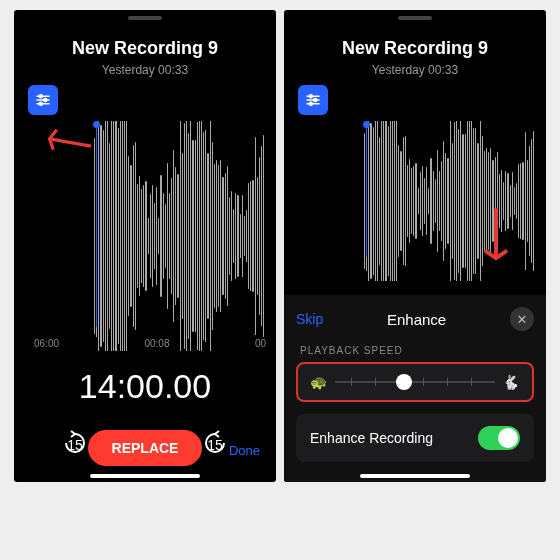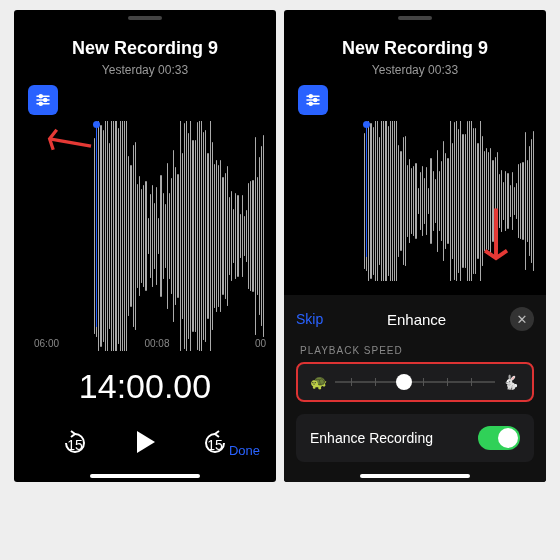--- a/index.html
+++ b/index.html
@@ -324,20 +324,23 @@
     </div>
     <div class="skip">
       <svg viewBox="0 0 28 28">
           <path d="M14 5a9 9 0 1 0 9 9"></path>
           <polyline points="18,2 14,5 18,8"></polyline>
         </svg>
       <div class="num">15</div>
     </div>
   </div>
 
+  <div class="bottom">
+    <div class="replace">REPLACE</div>
+  </div>
   <div class="done">Done</div>
   <div class="homebar"></div>
 </div>
 
 <div class="phone">
   <div class="drag"></div>
   <div class="title">New Recording 9</div>
   <div class="sub">Yesterday  00:33</div>
 
   <div class="toolbar">

